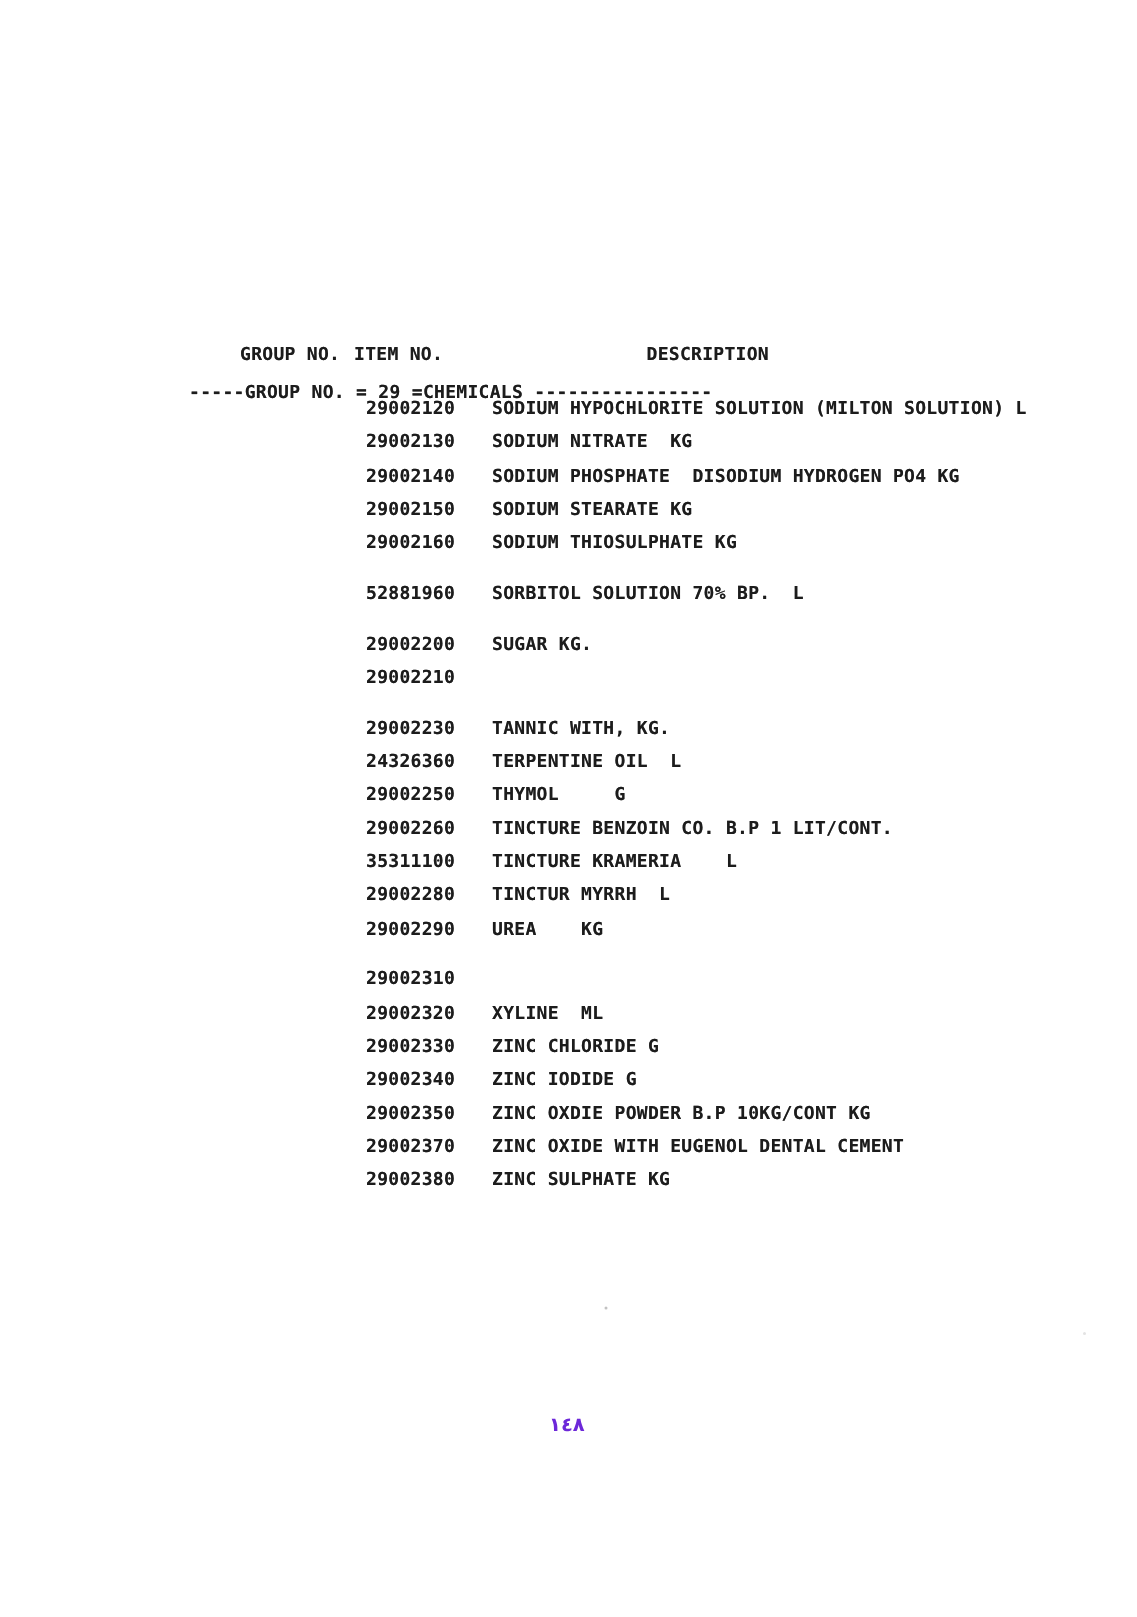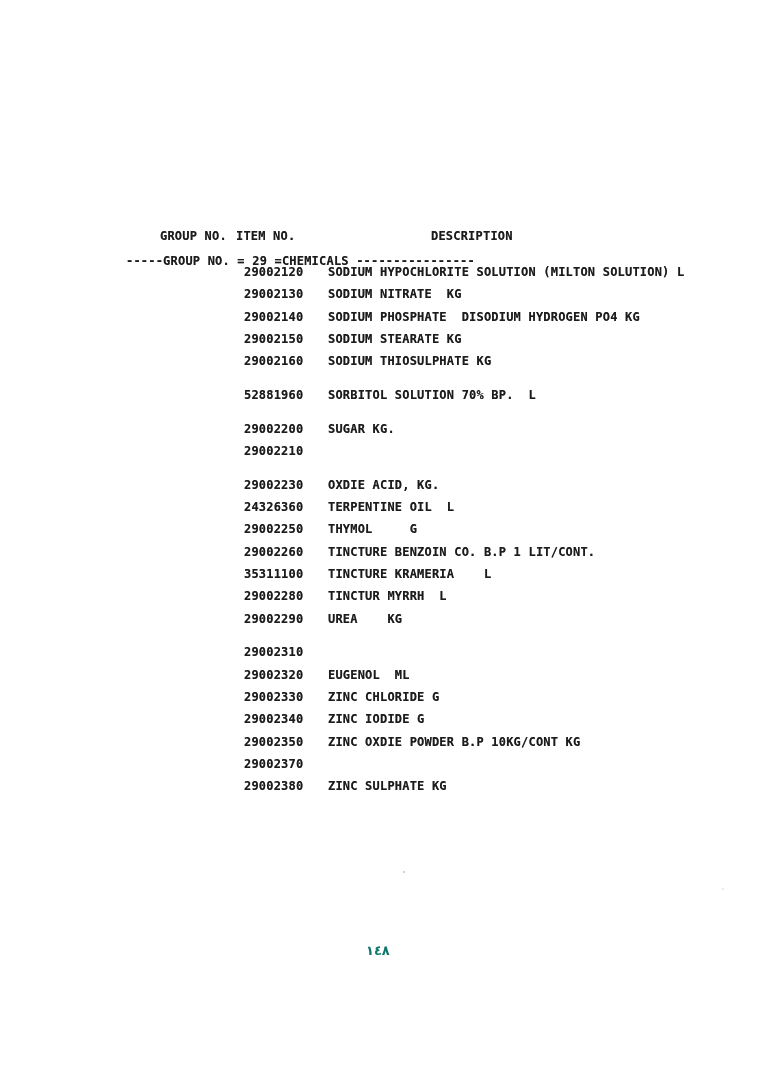--- a/index.html
+++ b/index.html
@@ -63,21 +63,21 @@
     white-space: pre;
   }
   .page-number {
     position: absolute;
     left: 366px;
     top: 943px;
     font-family: "DejaVu Sans", sans-serif;
     font-weight: 700;
     font-size: 13px;
     letter-spacing: 6px;
-    color: #0f766e;
+    color: #6d28d9;
     text-shadow: none;
   }
   .speck {
     position: absolute;
     border-radius: 50%;
     background: #8f8f8f;
   }
   .speck-1 { left: 403px; top: 871px; width: 2px; height: 2px; opacity: 0.55; }
   .speck-2 { left: 722px; top: 888px; width: 2px; height: 2px; opacity: 0.25; }
 </style>
@@ -121,21 +121,21 @@
       </div>
       <div class="row gap">
         <span class="item-no">29002200</span>
         <span class="desc">SUGAR KG.</span>
       </div>
       <div class="row">
         <span class="item-no">29002210</span>
       </div>
       <div class="row gap">
         <span class="item-no">29002230</span>
-        <span class="desc">OXDIE ACID, KG.</span>
+        <span class="desc">TANNIC WITH, KG.</span>
       </div>
       <div class="row">
         <span class="item-no">24326360</span>
         <span class="desc">TERPENTINE OIL  L</span>
       </div>
       <div class="row">
         <span class="item-no">29002250</span>
         <span class="desc">THYMOL     G</span>
       </div>
       <div class="row">
@@ -152,36 +152,37 @@
       </div>
       <div class="row">
         <span class="item-no">29002290</span>
         <span class="desc">UREA    KG</span>
       </div>
       <div class="row gap">
         <span class="item-no">29002310</span>
       </div>
       <div class="row">
         <span class="item-no">29002320</span>
-        <span class="desc">EUGENOL  ML</span>
+        <span class="desc">XYLINE  ML</span>
       </div>
       <div class="row">
         <span class="item-no">29002330</span>
         <span class="desc">ZINC CHLORIDE G</span>
       </div>
       <div class="row">
         <span class="item-no">29002340</span>
         <span class="desc">ZINC IODIDE G</span>
       </div>
       <div class="row">
         <span class="item-no">29002350</span>
         <span class="desc">ZINC OXDIE POWDER B.P 10KG/CONT KG</span>
       </div>
       <div class="row">
         <span class="item-no">29002370</span>
+        <span class="desc">ZINC OXIDE WITH EUGENOL DENTAL CEMENT</span>
       </div>
       <div class="row">
         <span class="item-no">29002380</span>
         <span class="desc">ZINC SULPHATE KG</span>
       </div>
     </div>
 
   <div class="page-number">١٤٨</div>
 
   <div class="speck speck-1"></div>

